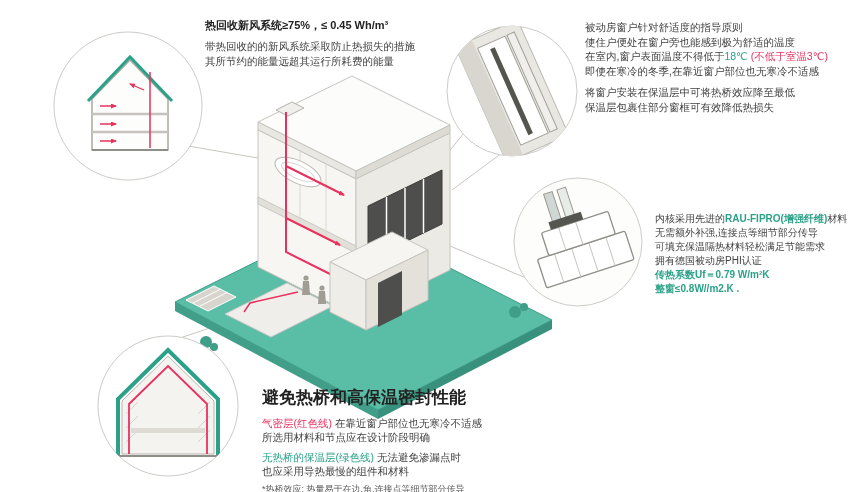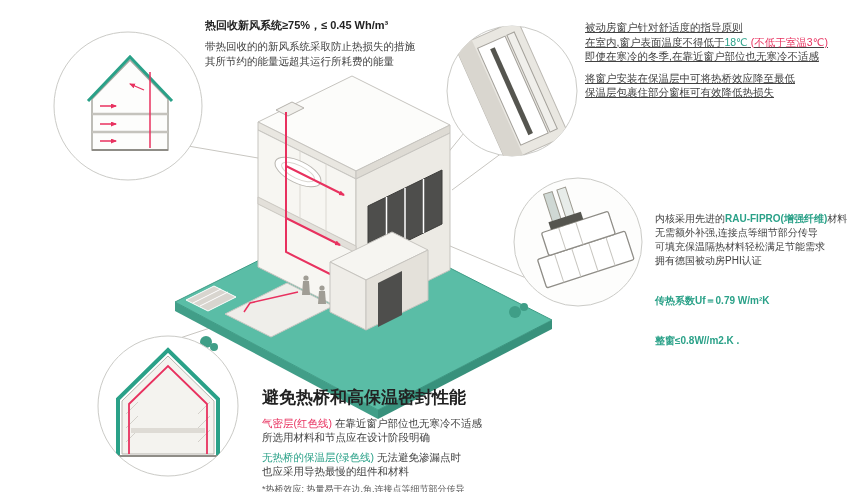--- a/index.html
+++ b/index.html
@@ -6,21 +6,21 @@
   html,body { background:#ffffff; }
   body { font-family:"Liberation Sans","DejaVu Sans",sans-serif; }
   .canvas { position:relative; width:865px; height:492px; background:#ffffff; overflow:hidden; }
   .scene  { position:absolute; left:0; top:0; }
   .txt    { position:absolute; color:#3e3e3e; }
   .title  { font-weight:bold; color:#222222; font-size:11px; }
   .body   { font-size:10.5px; line-height:15px; color:#424242; }
   .body div { white-space:nowrap; }
   .teal   { color:#2aa188; }
   .red    { color:#e8315f; }
-  .bold   { font-weight:bold;margin-top:26px; }
+  .bold   { font-weight:bold; }
   .footnote { font-size:9px; color:#5a5a5a; }
 </style>
 </head>
 <body>
 
 <div class="canvas">
 
   <svg class="scene" width="865" height="492" viewBox="0 0 865 492">
     <defs>
       <marker id="arrR" markerWidth="7" markerHeight="7" refX="5" refY="2.5" orient="auto" markerUnits="userSpaceOnUse">
@@ -186,22 +186,23 @@
 
   <div class="txt" style="left:205px; top:18px; width:235px;">
     <div class="title">热回收新风系统≥75%，≤ 0.45 Wh/m³</div>
     <div class="body" style="margin-top:6px;">
       <div>带热回收的的新风系统采取防止热损失的措施</div>
       <div>其所节约的能量远超其运行所耗费的能量</div>
     </div>
   </div>
 
   <div class="txt" style="left:585px; top:12px; width:278px;">
-    <div class="body" style="margin-top:8px; line-height:14.5px;text-decoration:underline;">
+    <div class="body" style="margin-top:8px; line-height:14.5px;">
       <div>被动房窗户针对舒适度的指导原则</div>
+      <div>使住户便处在窗户旁也能感到极为舒适的温度</div>
       <div><span>在室内,窗户表面温度不得低于</span><span class="teal">18℃</span><span class="red"> (不低于室温3℃)</span></div>
       <div>即使在寒冷的冬季,在靠近窗户部位也无寒冷不适感</div>
       <div style="margin-top:7px;">将窗户安装在保温层中可将热桥效应降至最低</div>
       <div>保温层包裹住部分窗框可有效降低热损失</div>
     </div>
   </div>
 
   <div class="txt" style="left:655px; top:212px; width:208px;">
     <div class="body" style="font-size:10px; line-height:14px;">
       <div><span>内核采用先进的</span><span class="teal bold">RAU-FIPRO(增强纤维)</span><span>材料</span></div>

